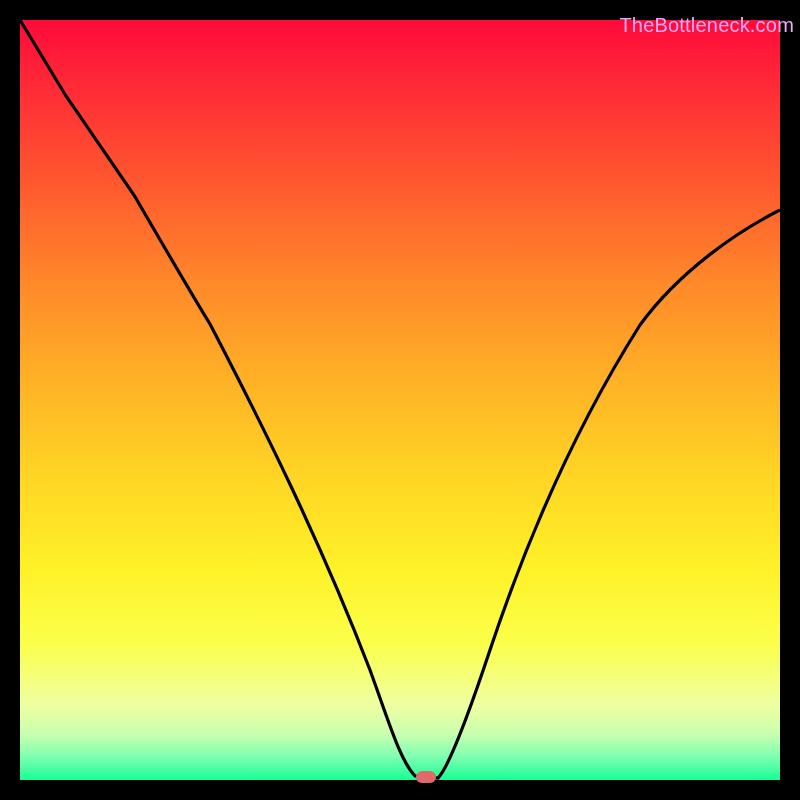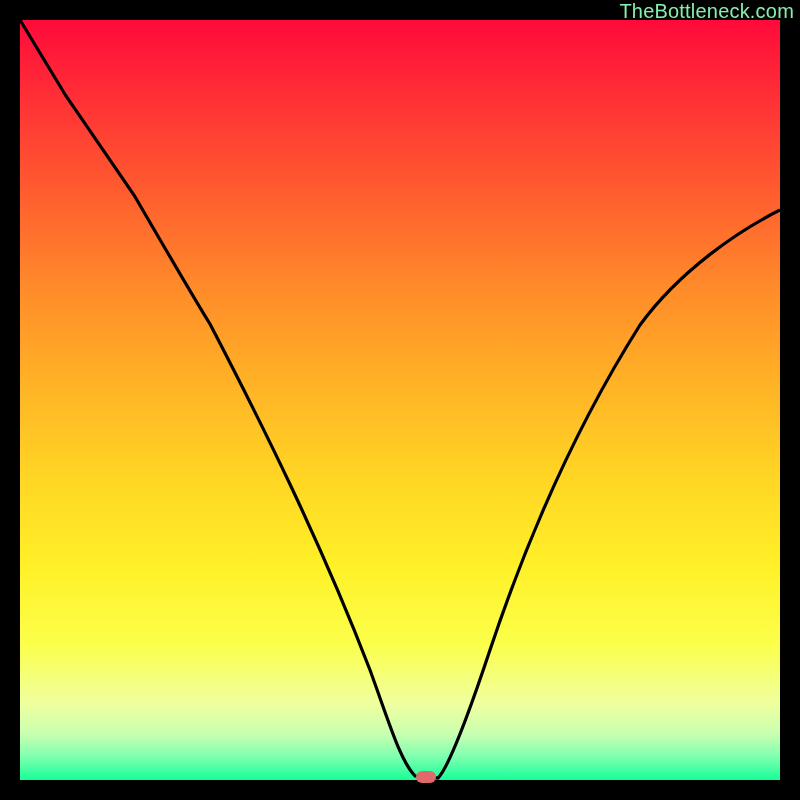--- a/index.html
+++ b/index.html
@@ -45,23 +45,23 @@
   }
   .marker {
     position: absolute;
     width: 20px;
     height: 12px;
     border-radius: 6px;
     transform: translate(-50%, -50%);
   }
   .watermark {
     position: absolute;
-    top: 0px;
+    top: 14px;
     right: 6px;
-    color: #86efac;
+    color: #f0abfc;
     font-size: 20px;
     font-weight: 500;
     letter-spacing: 0.2px;
   }
 </style>
 </head>
 <body>
 
 <div class="frame">
   <div class="plot">

